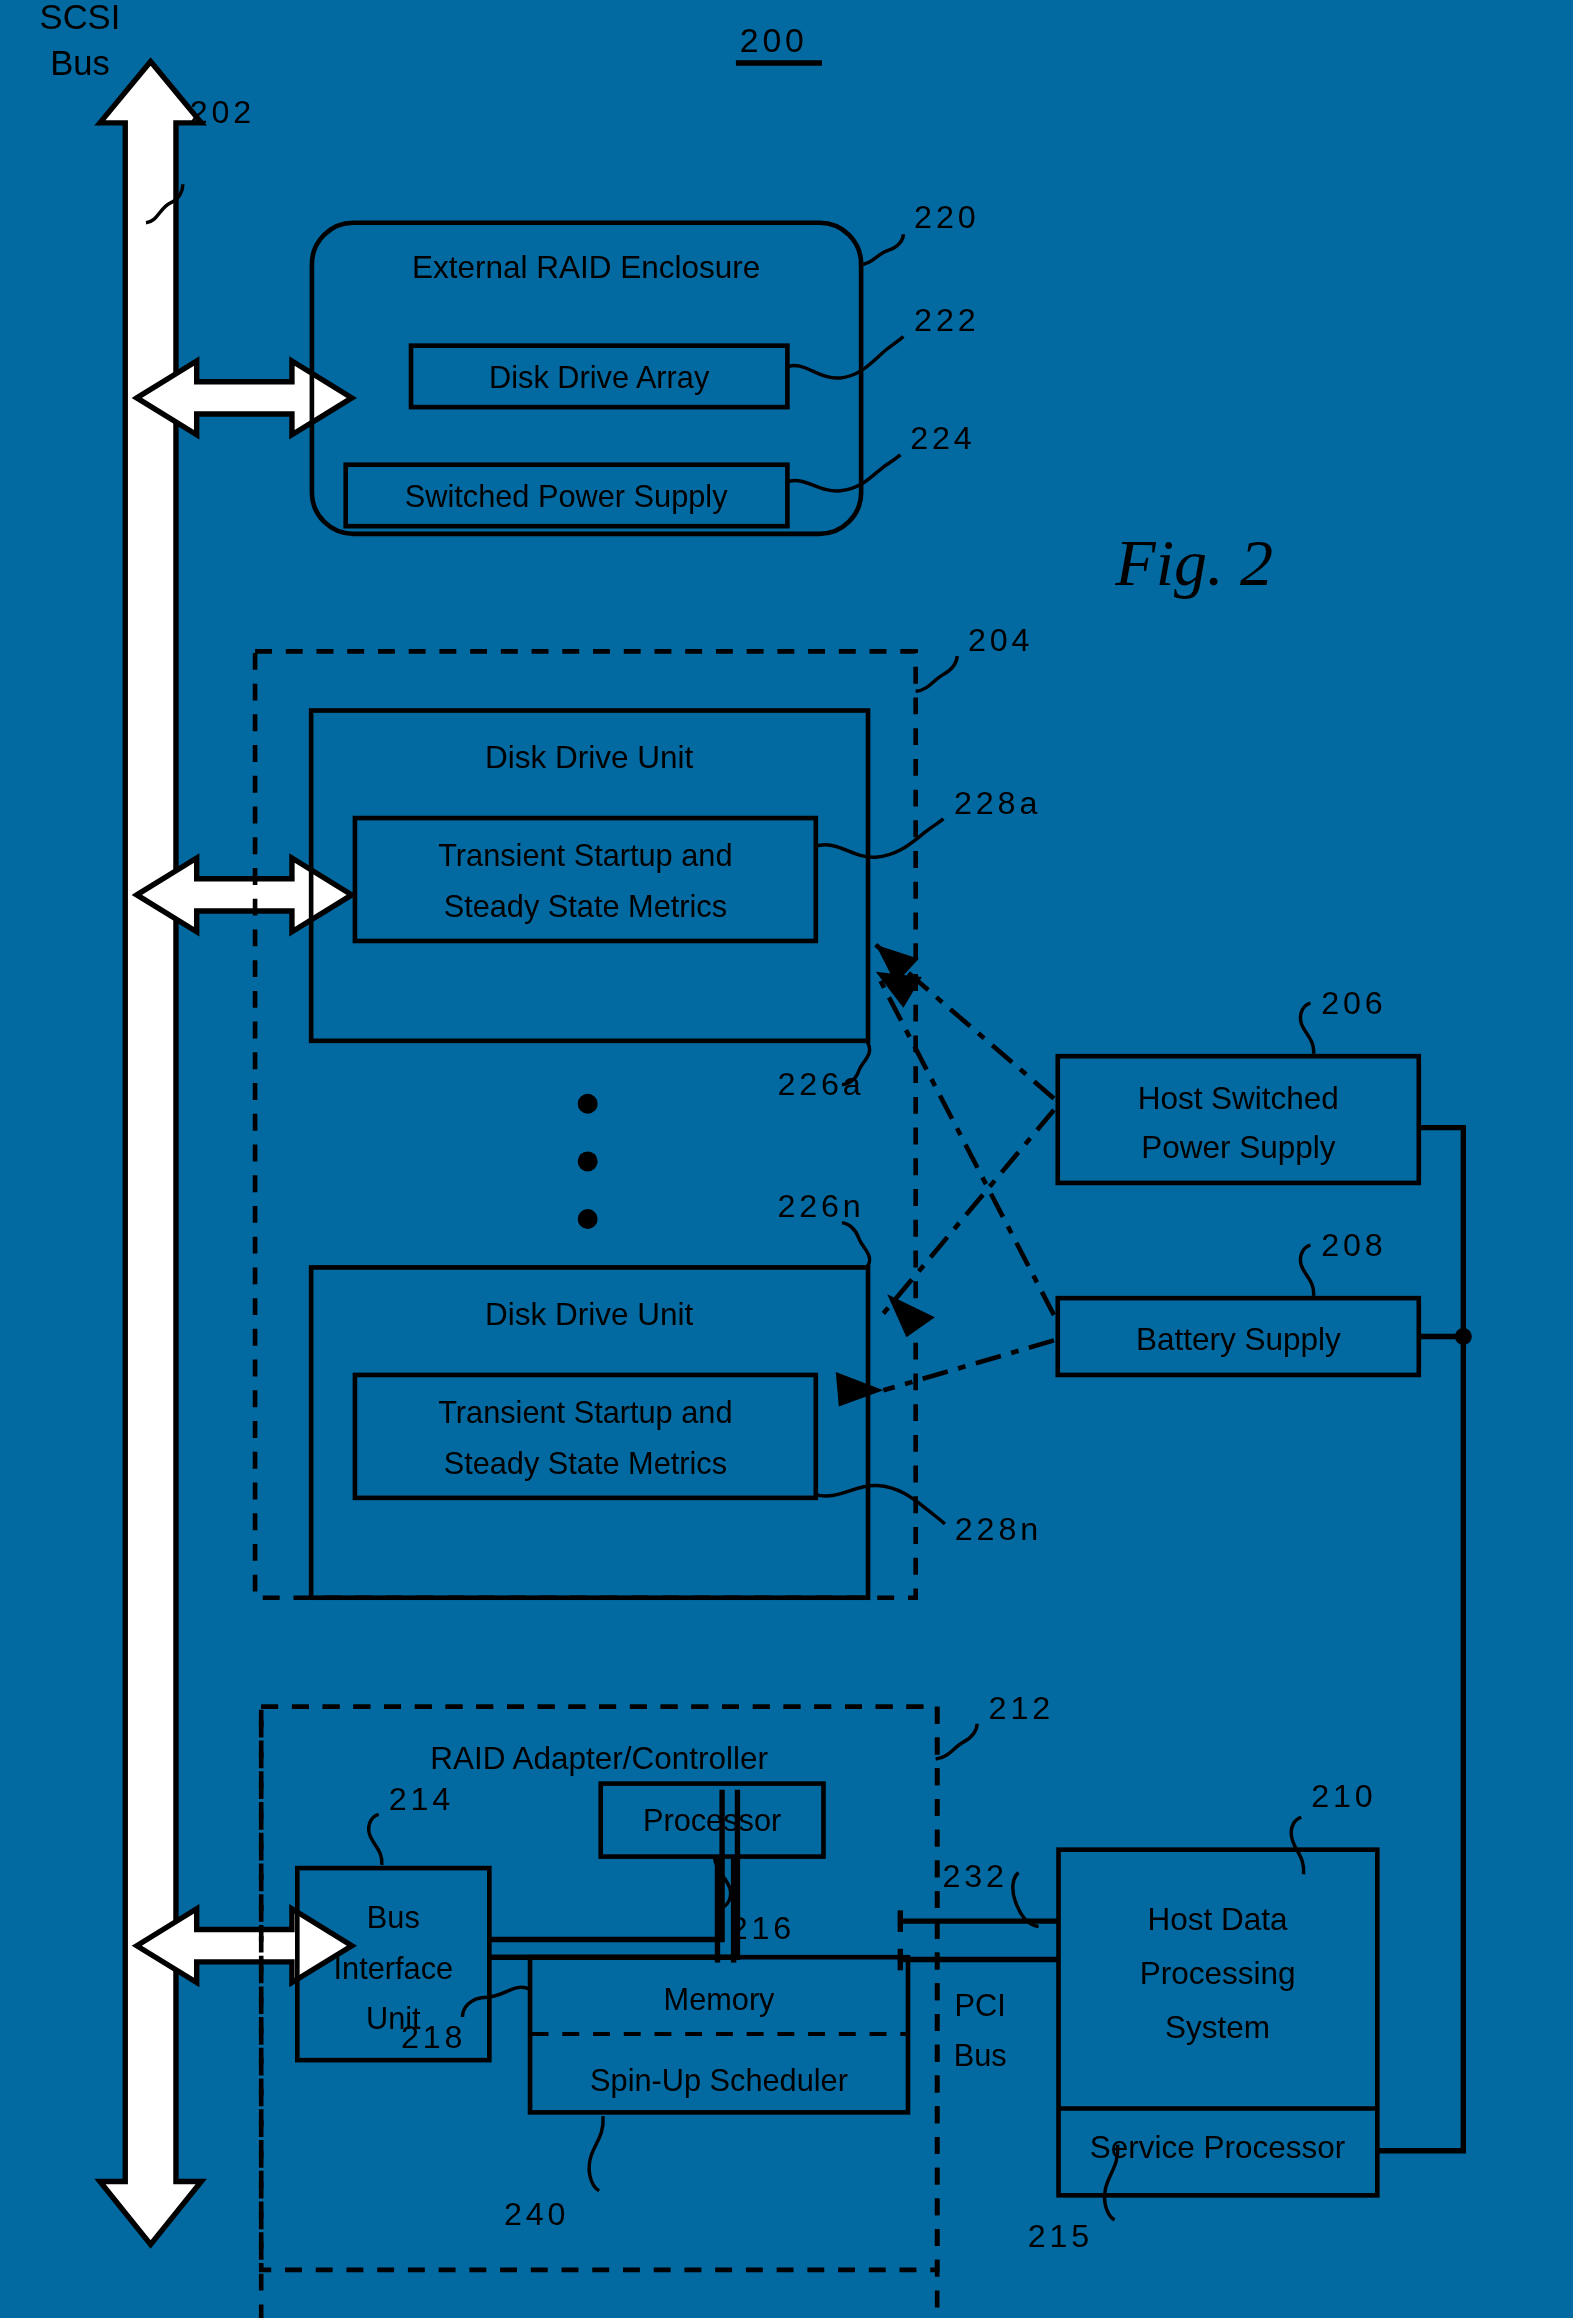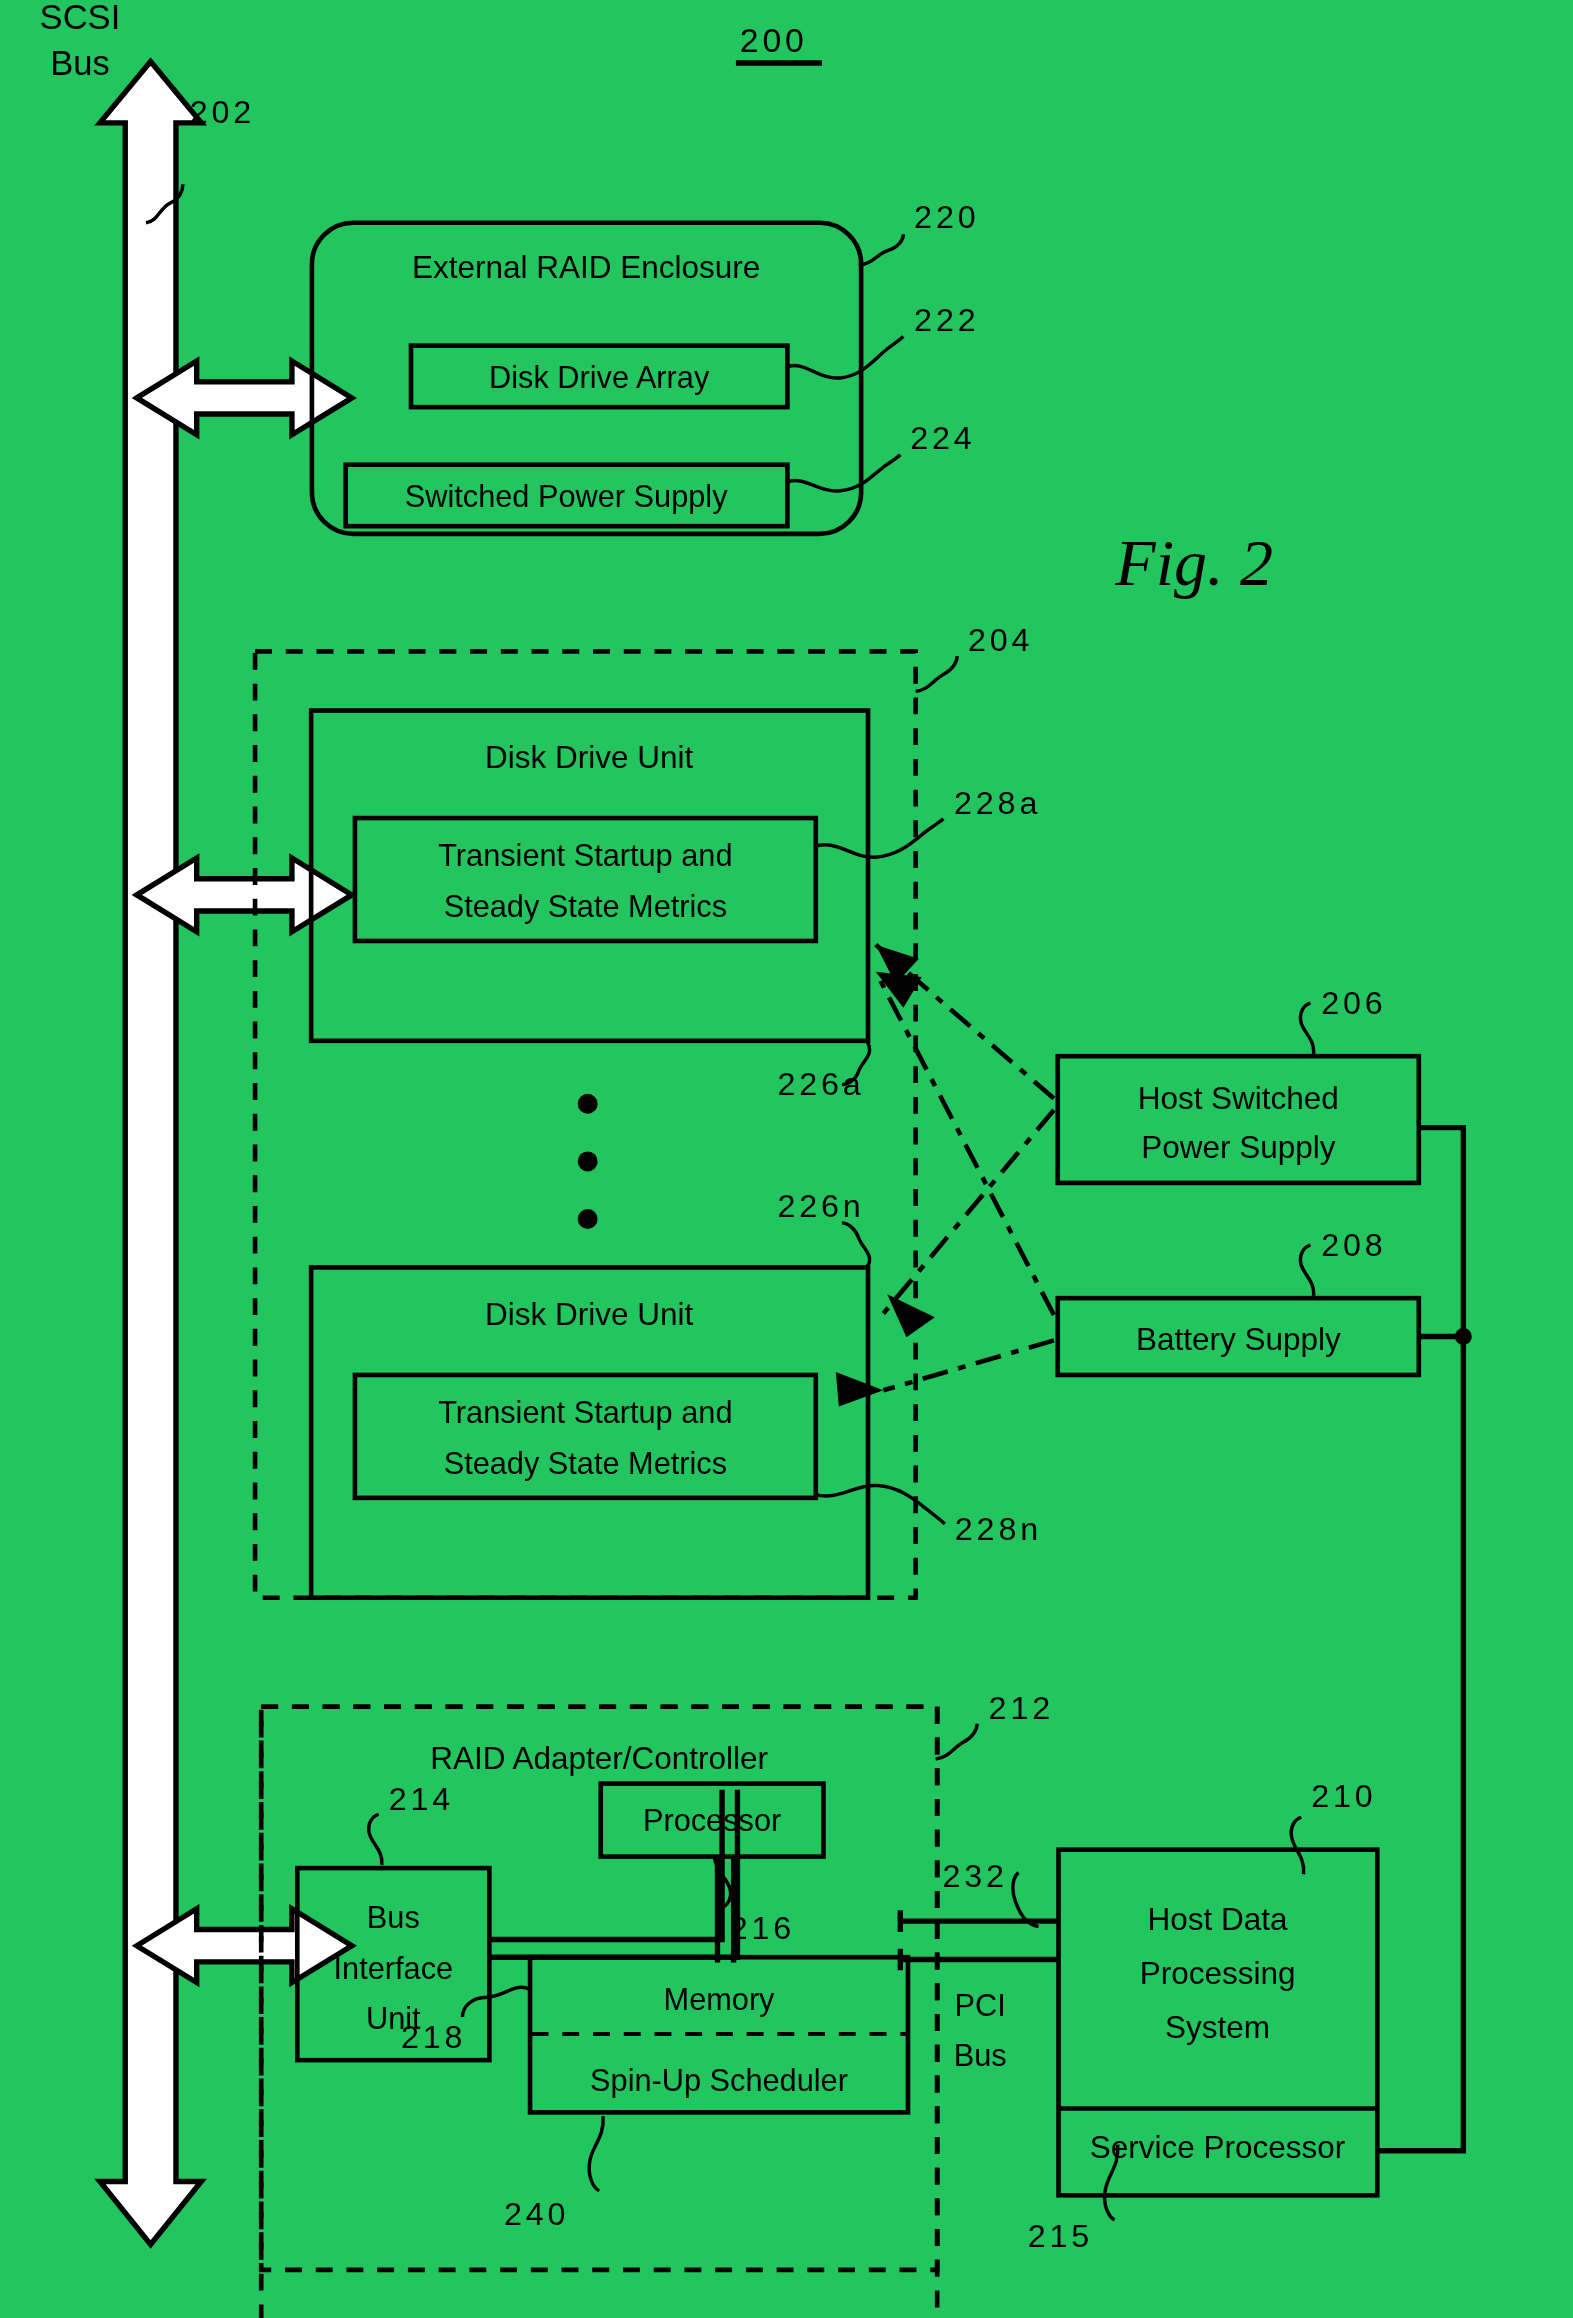--- a/index.html
+++ b/index.html
@@ -4,21 +4,21 @@
 <style>
   html, body {
     margin: 0;
     padding: 0;
     background: #ffffff;
   }
   #page {
     position: relative;
     width: 1574px;
     height: 2319px;
-    background: #22c55e;
+    background: #0369a1;
     overflow: hidden;
     font-family: "Liberation Sans", sans-serif;
   }
   svg.layer {
     position: absolute;
     top: 0; left: 0;
     width: 1574px;
     height: 2319px;
   }
   

